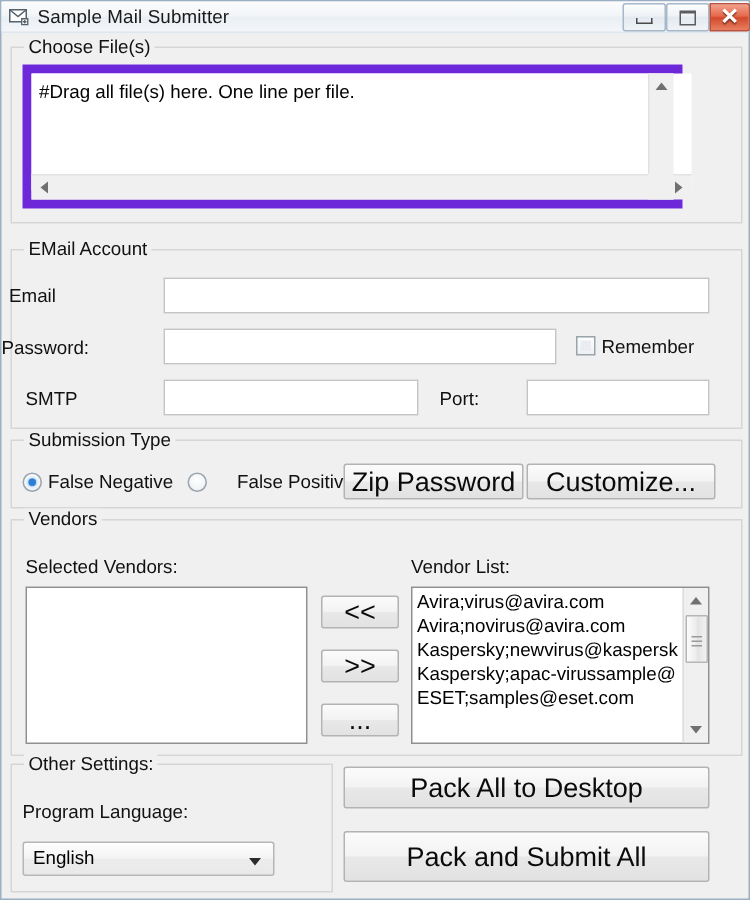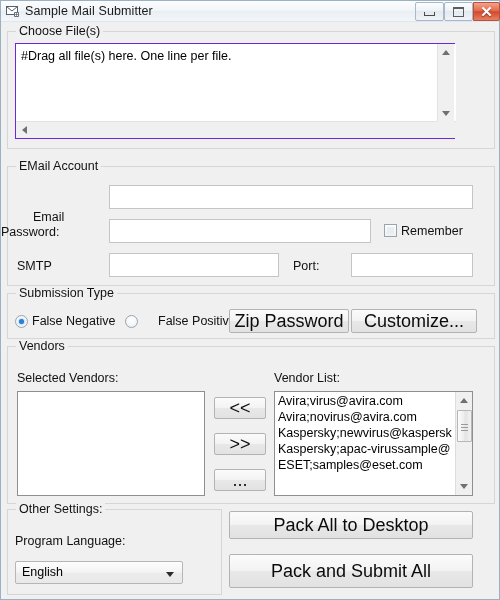--- a/index.html
+++ b/index.html
@@ -149,21 +149,21 @@
     justify-content: center;
     white-space: nowrap;
   }
 
   
   #filebox {
     position: absolute;
     left: 14px; top: 42px;
     width: 440px; height: 96px;
     box-sizing: border-box;
-    border: 1px solid #6d28d9;
+    border: 6px solid #6d28d9;
     background: #fff;
   }
   #filetext {
     position: absolute;
     left: 0; top: 0;
     width: 440px; height: 78px;
     box-sizing: border-box;
     border: none;
     resize: none;
     outline: none;
@@ -364,21 +364,21 @@
       <span class="sb-arrow ar-left"></span>
       <span class="sb-arrow ar-right"></span>
     </div>
     <div class="sb-corner"></div>
   </div>
 
   <div class="group" style="left:6px; top:165px; width:488px; height:120px;">
     <span class="legend">EMail Account</span>
   </div>
 
-  <span class="lbl" style="left:32px; top:189px;margin-top:20px;">Email</span>
+  <span class="lbl" style="left:5px; top:189px;">Email</span>
   <input class="field" type="text" style="left: 108px; top: 184px; width: 364px; height: 24px;">
 
   <span class="lbl" style="left:0; top:224px;">Password:</span>
   <input class="field" type="password" style="left: 108px; top: 218px; width: 262px; height: 24px;">
 
   <span class="checkbox" style="left:383px; top:223px;"></span>
   <span class="lbl" style="left:400px; top:223px;">Remember</span>
 
   <span class="lbl" style="left:16px; top:258px;">SMTP</span>
   <input class="field" type="text" style="left: 108px; top: 252px; width: 170px; height: 24px;">

